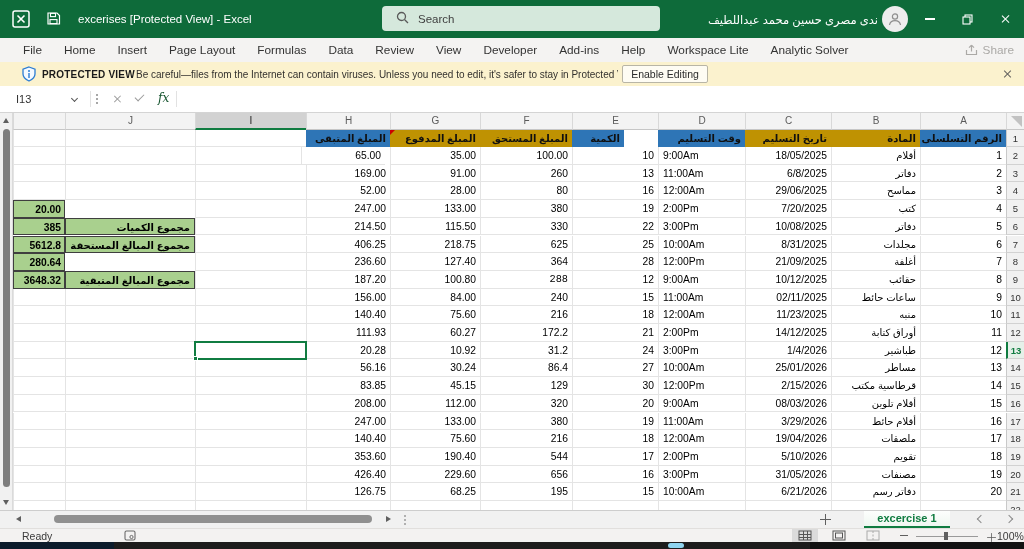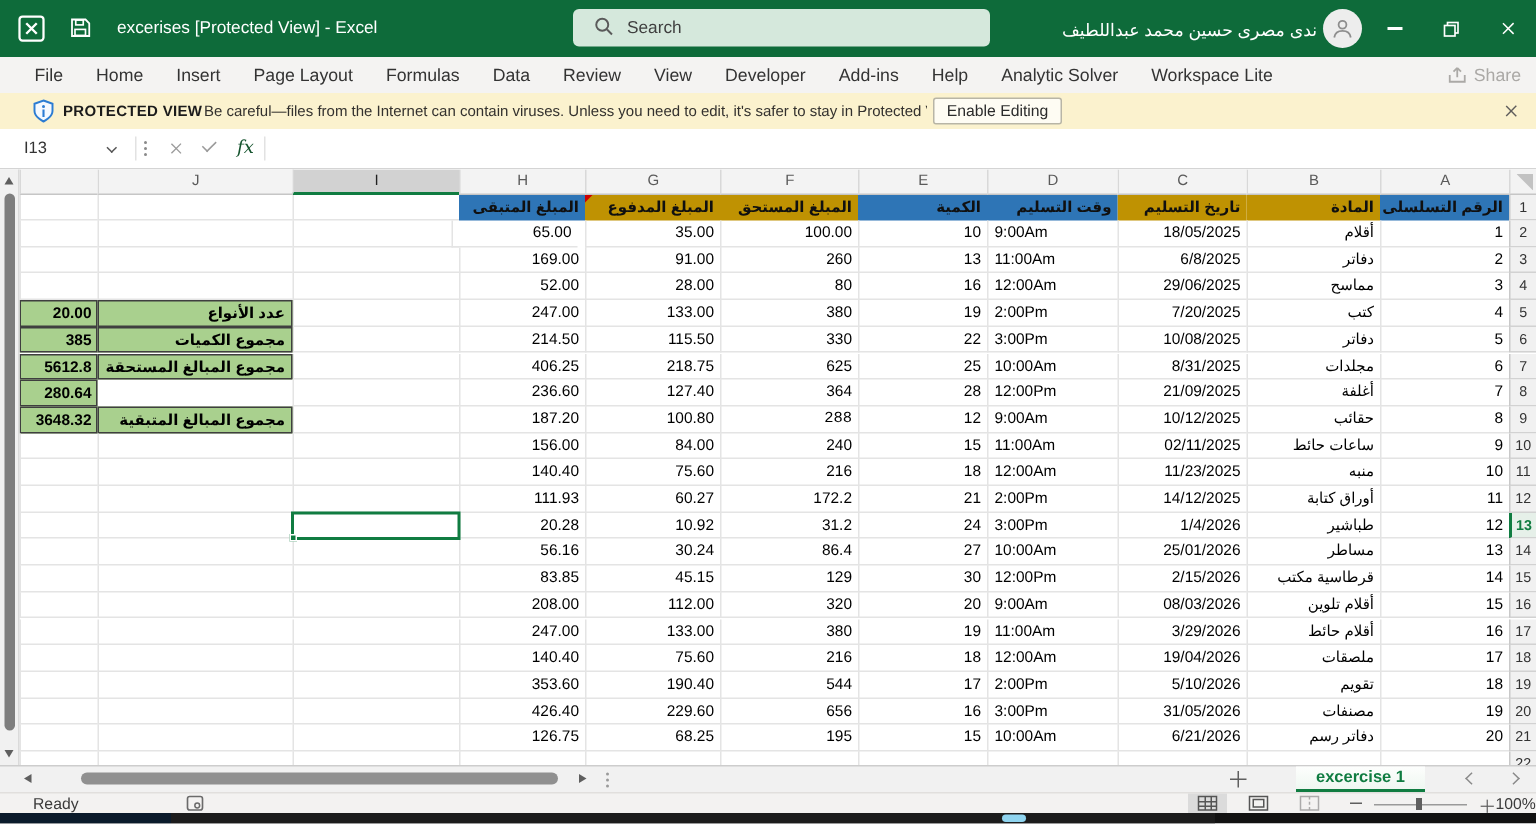--- a/index.html
+++ b/index.html
@@ -160,22 +160,22 @@
     <div class="mtab">Home</div>
     <div class="mtab">Insert</div>
     <div class="mtab">Page Layout</div>
     <div class="mtab">Formulas</div>
     <div class="mtab">Data</div>
     <div class="mtab">Review</div>
     <div class="mtab">View</div>
     <div class="mtab">Developer</div>
     <div class="mtab">Add-ins</div>
     <div class="mtab">Help</div>
+    <div class="mtab">Workspace Lite</div>
     <div class="mtab">Analytic Solver</div>
-    <div class="mtab">Workspace Lite</div>
     <div class="share">
     <svg width="13" height="12" viewBox="0 0 13 12">
         <path d="M1.5 6 V10.5 H11.5 V6" fill="none" stroke="#ABA9A6" stroke-width="1.2"></path>
         <path d="M6.5 7.5 V1.2 M6.5 1.2 L4 3.7 M6.5 1.2 L9 3.7" fill="none" stroke="#ABA9A6" stroke-width="1.2"></path>
       </svg>
     <span>Share</span>
   </div>
 </div>
 
 <div class="banner">
@@ -216,21 +216,21 @@
     <div class="col-hdr sel" style="left: 195px; top: 0px; width: 111px; height: 17px;">I</div>
     <div class="col-hdr" style="left: 65px; top: 0px; width: 130px; height: 17px;">J</div>
     <div class="col-hdr" style="left: 13px; top: 0px; width: 52px; height: 17px;"></div>
     <div class="corner" style="left: 1006px; top: 0px; width: 18px; height: 17px;">
       <span class="corner-tri"></span>
     </div>
     <div class="hcell hblue" style="left: 920px; top: 17px; width: 86px; height: 17px;">الرقم التسلسلى</div>
     <div class="hcell hgold" style="left: 831px; top: 17px; width: 89px; height: 17px;">المادة</div>
     <div class="hcell hgold" style="left: 745px; top: 17px; width: 86px; height: 17px;">تاريخ التسليم</div>
     <div class="hcell hblue" style="left: 658px; top: 17px; width: 87px; height: 17px;">وقت التسليم</div>
-    <div class="hcell hblue" style="left: 572px; top: 17px; width: 86px; height: 17px;">الكمية</div>
+    <div class="hcell hblue" style="left: 538px; top: 17px; width: 86px; height: 17px;">الكمية</div>
     <div class="hcell hgold" style="left: 480px; top: 17px; width: 92px; height: 17px;">المبلغ المستحق</div>
     <div class="hcell hgold" style="left: 390px; top: 17px; width: 90px; height: 17px;">المبلغ المدفوع<span class="tri"></span></div>
     <div class="hcell hblue" style="left: 306px; top: 17px; width: 84px; height: 17px;">المبلغ المتبقى</div>
     <div class="cell" style="left: 195px; top: 17px; width: 111px; height: 17px;"></div>
     <div class="cell" style="left: 65px; top: 17px; width: 130px; height: 17px;"></div>
     <div class="cell" style="left: 13px; top: 17px; width: 52px; height: 17px;"></div>
     <div class="rowhdr" style="left: 1006px; top: 17px; width: 18px; height: 17px;">1</div>
     <div class="rowhdr" style="left: 1006px; top: 34px; width: 18px; height: 17.7px;">2</div>
     <div class="cell num" style="left: 920px; top: 34px; width: 86px; height: 17.7px;">1</div>
     <div class="cell ar" style="left: 831px; top: 34px; width: 89px; height: 17.7px;">أقلام</div>
@@ -270,21 +270,20 @@
     <div class="rowhdr" style="left: 1006px; top: 87.1px; width: 18px; height: 17.7px;">5</div>
     <div class="cell num" style="left: 920px; top: 87.1px; width: 86px; height: 17.7px;">4</div>
     <div class="cell ar" style="left: 831px; top: 87.1px; width: 89px; height: 17.7px;">كتب</div>
     <div class="cell num" style="left: 745px; top: 87.1px; width: 86px; height: 17.7px;">7/20/2025</div>
     <div class="cell time" style="left: 658px; top: 87.1px; width: 87px; height: 17.7px;">2:00Pm</div>
     <div class="cell num" style="left: 572px; top: 87.1px; width: 86px; height: 17.7px;">19</div>
     <div class="cell num" style="left: 480px; top: 87.1px; width: 92px; height: 17.7px;">380</div>
     <div class="cell num" style="left: 390px; top: 87.1px; width: 90px; height: 17.7px;">133.00</div>
     <div class="cell num" style="left: 306px; top: 87.1px; width: 84px; height: 17.7px;">247.00</div>
     <div class="cell" style="left: 195px; top: 87.1px; width: 111px; height: 17.7px;"></div>
-    <div class="cell sum-label" style="left: 65px; top: 87.1px; width: 130px; height: 17.7px;">عدد الأنواع</div>
     <div class="cell sum-val" style="left: 13px; top: 87.1px; width: 52px; height: 17.7px;">20.00</div>
     <div class="rowhdr" style="left: 1006px; top: 104.8px; width: 18px; height: 17.7px;">6</div>
     <div class="cell num" style="left: 920px; top: 104.8px; width: 86px; height: 17.7px;">5</div>
     <div class="cell ar" style="left: 831px; top: 104.8px; width: 89px; height: 17.7px;">دفاتر</div>
     <div class="cell num" style="left: 745px; top: 104.8px; width: 86px; height: 17.7px;">10/08/2025</div>
     <div class="cell time" style="left: 658px; top: 104.8px; width: 87px; height: 17.7px;">3:00Pm</div>
     <div class="cell num" style="left: 572px; top: 104.8px; width: 86px; height: 17.7px;">22</div>
     <div class="cell num" style="left: 480px; top: 104.8px; width: 92px; height: 17.7px;">330</div>
     <div class="cell num" style="left: 390px; top: 104.8px; width: 90px; height: 17.7px;">115.50</div>
     <div class="cell num" style="left: 306px; top: 104.8px; width: 84px; height: 17.7px;">214.50</div>

